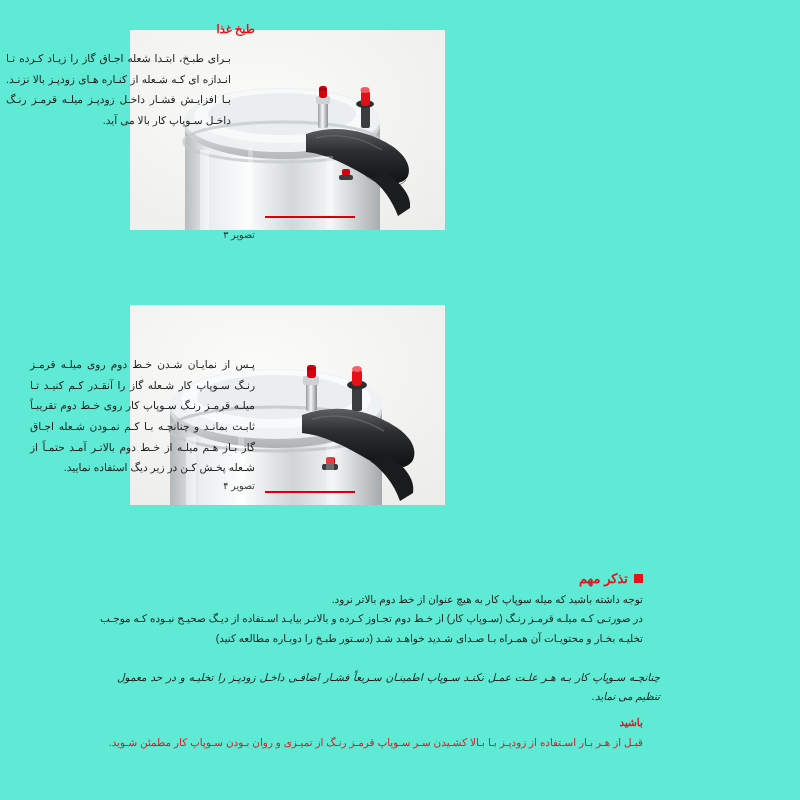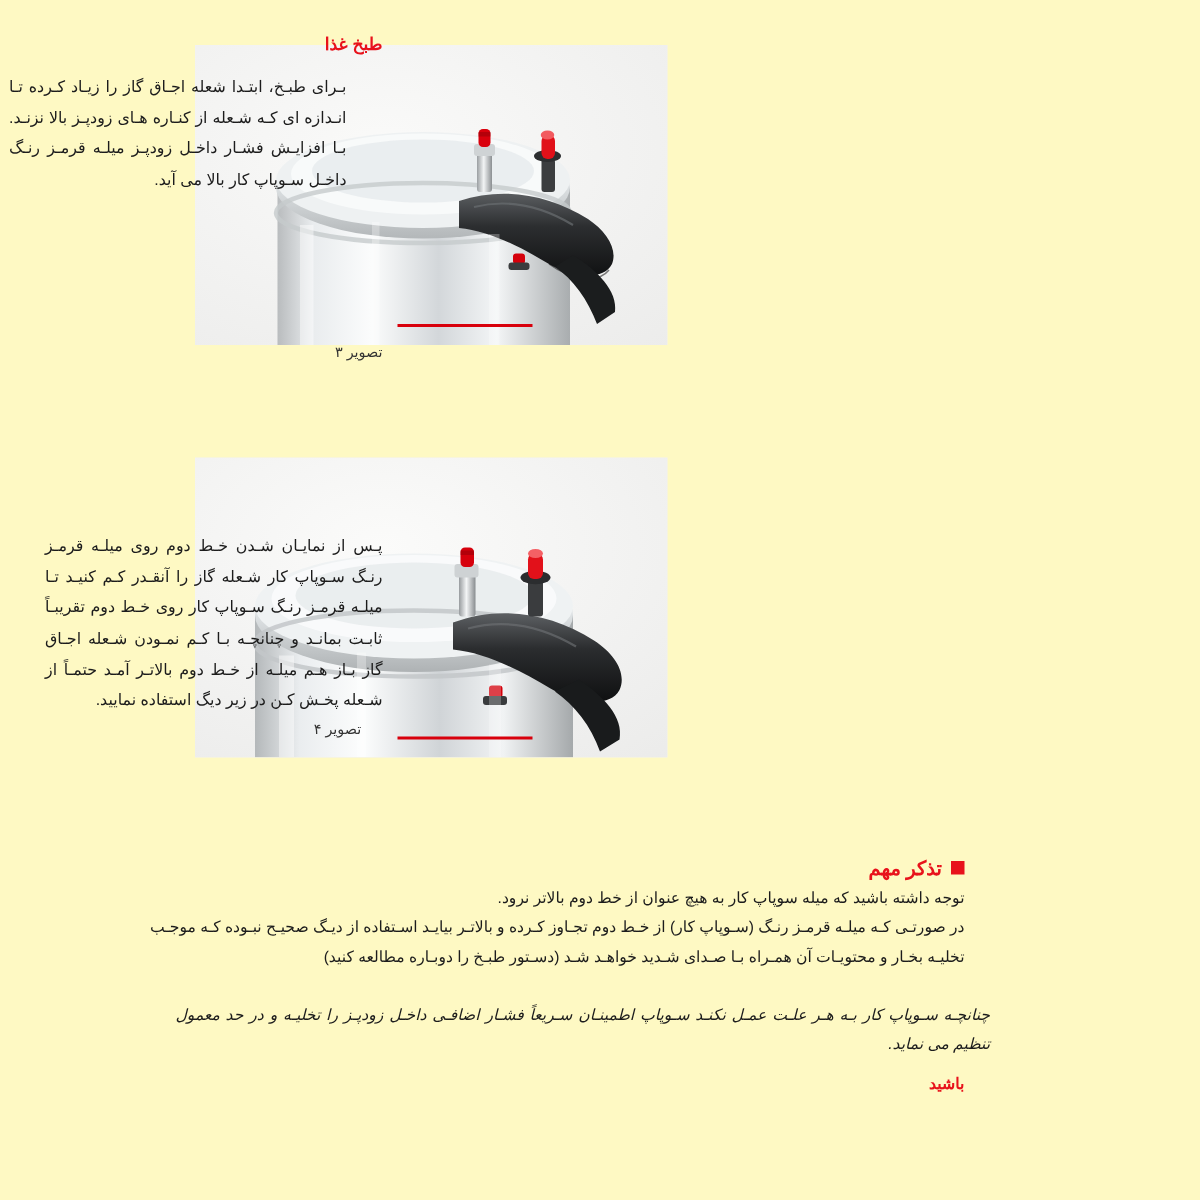--- a/index.html
+++ b/index.html
@@ -12,21 +12,21 @@
     height: 800px;
     font-family: "Liberation Sans", sans-serif;
     color: #1a1a1a;
     position: relative;
     overflow: hidden;
   }
   .page {
     position: relative;
     width: 800px;
     height: 800px;
-    background: #fef9c3;
+    background: #5eead4;
   }
   .photo-wrap {
     position: absolute;
     background: #f2f2f0;
     overflow: hidden;
   }
   .photo-wrap.p1 { left: 130px; top: 30px; width: 315px; height: 200px; }
   .photo-wrap.p2 { left: 130px; top: 305px; width: 315px; height: 200px; }
 
   
@@ -49,21 +49,21 @@
     direction: rtl;
     text-align: justify;
     font-size: 10.6px;
     line-height: 1.95;
     color: #1c1c1c;
     letter-spacing: 0.2px;
   }
   .caption {
     position: absolute;
     direction: rtl;
-    text-align: center;
+    text-align: right;
     font-size: 9.6px;
     color: #333;
   }
   .rule {
     position: absolute;
     height: 2px;
     background: #d8000c;
   }
 
   
@@ -275,14 +275,15 @@
 
   <div class="note-marker" style="right:157px; top:574px;"></div>
   <div class="note-title" style="right:172px; top:571px; width:120px;">تذکر مهم</div>
 
   <div class="note-body" style="right:157px; top:590px; width:543px; white-space:pre-line;">توجه داشته باشید که میله سوپاپ کار به هیچ عنوان از خط دوم بالاتر نرود.
 در صورتـی کـه میلـه قرمـز رنـگ (سـوپاپ کار) از خـط دوم تجـاوز کـرده و بالاتـر بیایـد اسـتفاده از دیـگ صحیـح نبـوده کـه موجـب تخلیـه بخـار و محتویـات آن همـراه بـا صـدای شـدید خواهـد شـد (دسـتور طبـخ را دوبـاره مطالعه کنید)</div>
 
   <div class="note-body2" style="right:140px; top:668px; width:543px;font-style:italic;">چنانچـه سـوپاپ کار بـه هـر علـت عمـل نکنـد سـوپاپ اطمینـان سـریعاً فشـار اضافـی داخـل زودپـز را تخلیـه و در حد معمول تنظیم می نماید.</div>
 
   <div class="attention-title" style="right:157px; top:716px; width:120px;">باشید</div>
+  <div class="attention-body" style="right:157px; top:733px; width:543px;">قبـل از هـر بـار اسـتفاده از زودپـز بـا بـالا کشـیدن سـر سـوپاپ قرمـز رنـگ از تمیـزی و روان بـودن سـوپاپ کار مطمئن شـوید.</div>
 
 </div>
 
 </body></html>

